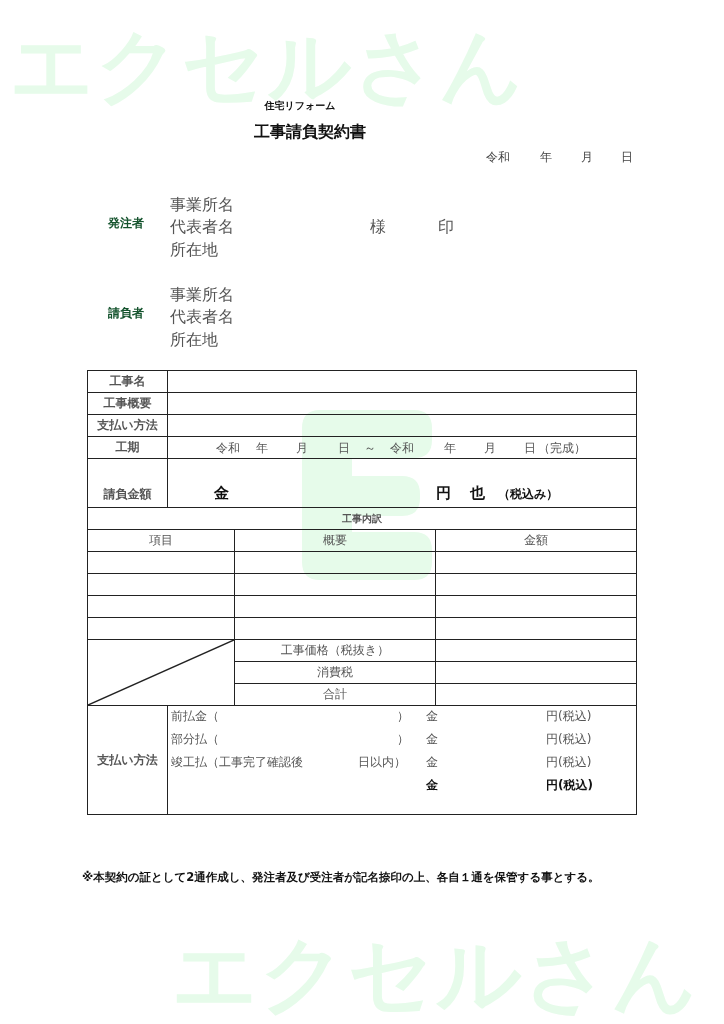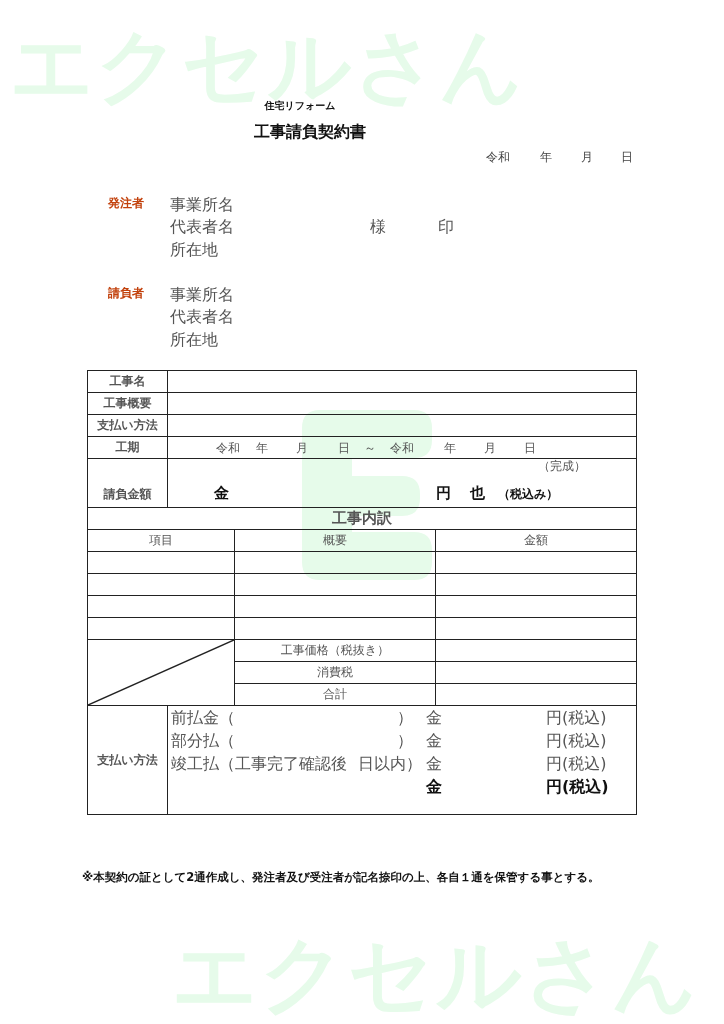--- a/index.html
+++ b/index.html
@@ -6,30 +6,30 @@
   body{width:724px;height:1024px;position:relative;overflow:hidden;font-family:"DejaVu Sans","Liberation Sans",sans-serif;color:#333;}
   .wm{position:absolute;color:#e6fbea;font-weight:bold;font-family:"DejaVu Sans",sans-serif;white-space:nowrap;letter-spacing:2px;z-index:0;}
   .wm-top{left:10px;top:12px;font-size:82px;}
   .wm-bottom{left:172px;top:918px;font-size:84px;}
   .logo-e{position:absolute;left:302px;top:410px;width:130px;height:170px;z-index:0;}
   .layer{position:absolute;left:0;top:0;width:724px;height:1024px;z-index:1;}
   .abs{position:absolute;white-space:nowrap;}
   .sub{left:0;width:600px;text-align:center;top:99px;font-size:10px;font-weight:bold;color:#111;}
   .title{left:0;width:620px;text-align:center;top:122px;font-size:16px;font-weight:bold;color:#111;}
   .date{top:149px;font-size:12px;color:#444;}
-  .party-label{font-size:12px;font-weight:bold;color:#c2410c;}
+  .party-label{font-size:12px;font-weight:bold;color:#14532d;margin-top:20px;}
   .party-field{font-size:16px;color:#555;}
   table.main{position:absolute;left:87px;top:370px;width:549px;border-collapse:collapse;table-layout:fixed;z-index:1;}
   table.main td{border:1.5px solid #222;padding:0;font-size:12px;color:#555;height:21px;text-align:center;vertical-align:middle;}
   td.lbl{font-weight:bold;color:#111;}
   .tall{height:44px!important;vertical-align:bottom!important;padding-bottom:4px!important;}
   .diag{position:relative;}
   .diag svg{position:absolute;left:0;top:0;width:100%;height:100%;}
   .pay-wrap{position:relative;height:108px;text-align:left;}
-  .pay-line{position:absolute;left:3px;font-size:16px;color:#555;white-space:nowrap;}
+  .pay-line{position:absolute;left:3px;font-size:12px;color:#555;white-space:nowrap;}
   .bold{font-weight:bold;color:#111;}
   .note{left:82px;top:866px;font-size:11.5px;font-weight:bold;color:#111;line-height:22px;white-space:normal;width:545px;}
 </style>
 </head>
 <body>
 
 <div class="wm wm-top">エクセルさん</div>
 <div class="wm wm-bottom">エクセルさん</div>
 <svg class="logo-e" viewBox="0 0 130 170">
   <path d="M18 0 H112 Q130 0 130 18 V30 Q130 48 112 48 H50 V66 H100 Q118 66 118 84 V88 Q118 106 100 106 H50 V122 H112 Q130 122 130 140 V152 Q130 170 112 170 H18 Q0 170 0 152 V18 Q0 0 18 0 Z" fill="#e6fbea"></path>
@@ -81,34 +81,34 @@
       <td colspan="3" style="text-align:left;position:relative;">
         <span class="abs" style="left:48px;top:3px">令和</span>
         <span class="abs" style="left:88px;top:3px">年</span>
         <span class="abs" style="left:128px;top:3px">月</span>
         <span class="abs" style="left:170px;top:3px">日</span>
         <span class="abs" style="left:196px;top:3px">～</span>
         <span class="abs" style="left:222px;top:3px">令和</span>
         <span class="abs" style="left:276px;top:3px">年</span>
         <span class="abs" style="left:316px;top:3px">月</span>
         <span class="abs" style="left:356px;top:3px">日</span>
-        <span class="abs" style="left:370px;top:21px">（完成）</span>
+        <span class="abs" style="left:370px;top:3px">（完成）</span>
       </td>
     </tr>
     <tr>
       <td class="lbl tall">請負金額</td>
       <td colspan="3" style="position:relative;height:44px;">
         <span class="abs bold" style="left:46px;bottom:4px;font-size:15px">金</span>
         <span class="abs bold" style="left:268px;bottom:4px;font-size:15px">円</span>
         <span class="abs bold" style="left:302px;bottom:4px;font-size:15px">也</span>
         <span class="abs bold" style="left:330px;bottom:4px;font-size:12px">（税込み）</span>
       </td>
     </tr>
     <tr>
-      <td colspan="4" class="lbl" style="font-size:15px">工事内訳</td>
+      <td colspan="4" class="lbl" style="font-size:10px">工事内訳</td>
     </tr>
     <tr>
       <td colspan="2">項目</td>
       <td>概要</td>
       <td>金額</td>
     </tr>
     <tr>
       <td colspan="2"></td>
       <td></td>
       <td></td>

